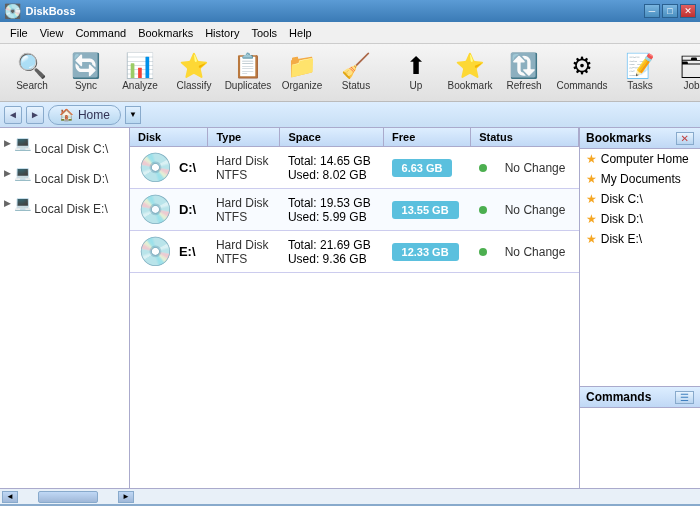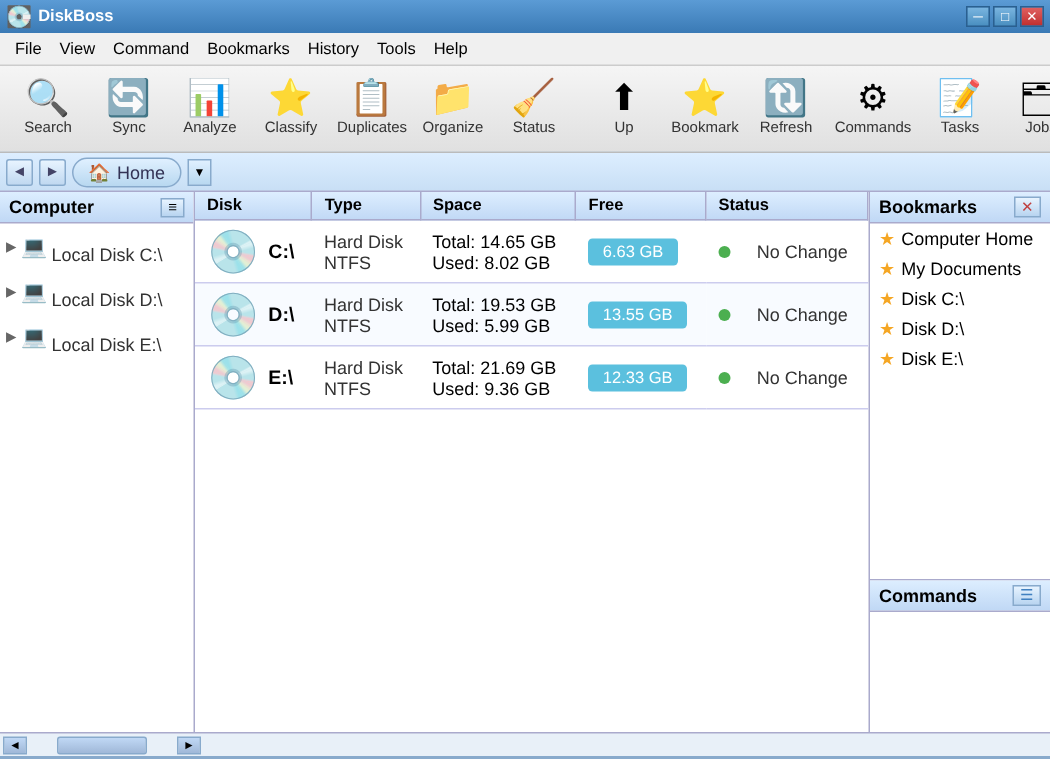--- a/index.html
+++ b/index.html
@@ -181,21 +181,21 @@
       vertical-align: middle;
       font-size: 11px;
     }
     .disk-letter { font-weight: bold; font-size: 13px; }
     .disk-type-cell { color: #333; margin-top: 38px; }
     .free-badge {
       background: #5bc0de;
       color: white;
       padding: 3px 10px;
       border-radius: 3px;
-      font-weight: normal;
+      font-weight: bold;
       font-size: 11px;
       display: inline-block;
       white-space: nowrap;
       text-align: right;
     }
     .status-cell { display: flex; align-items: center; gap: 18px; color: #333; }
     .status-dot { width: 8px; height: 8px; border-radius: 50%; background: #4caf50; display: inline-block; }
 
     
     .right-panel {
@@ -362,24 +362,20 @@
   <div class="addr-home-btn">
     <span>🏠</span>
     <span>Home</span>
   </div>
   <div class="addr-dropdown">▼</div>
 </div>
 
 <div class="main-content">
 
   <div class="left-panel">
-    <div class="panel-header">
-      <span>Computer</span>
-      <button class="panel-header-btn">≡</button>
-    </div>
     <div class="tree-item">
       <span class="tree-expand">▶</span>
       <span class="tree-icon">💻</span>
       <span class="tree-label">Local Disk C:\</span>
     </div>
     <div class="tree-item">
       <span class="tree-expand">▶</span>
       <span class="tree-icon">💻</span>
       <span class="tree-label">Local Disk D:\</span>
     </div>

